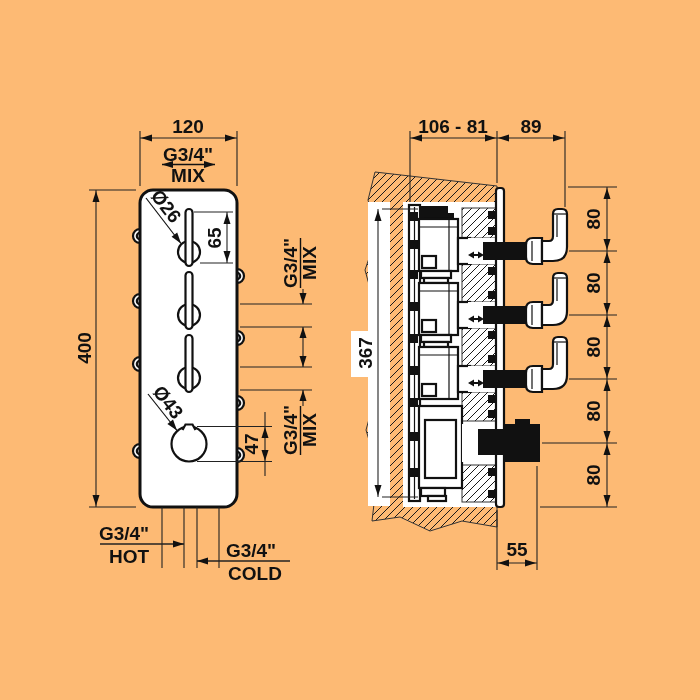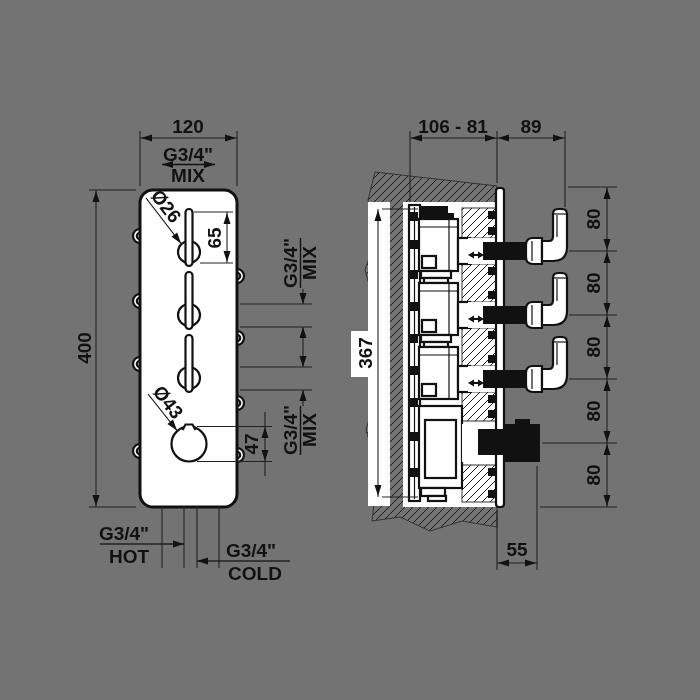--- a/index.html
+++ b/index.html
@@ -1,16 +1,16 @@
 <!DOCTYPE html>
 <html><head>
 <meta charset="utf-8">
 <style>
   html,body{margin:0;padding:0;background:#fff;}
-  #stage{width:700px;height:700px;background:#737373;position:relative;font-family:"Liberation Sans",sans-serif;}
+  #stage{width:700px;height:700px;background:#fdba74;position:relative;font-family:"Liberation Sans",sans-serif;}
   svg{display:block;}
   text{font-family:"Liberation Sans","DejaVu Sans",sans-serif;font-weight:bold;fill:#111;}
   .dim{font-size:19px;}
   .dimline{stroke:#222;stroke-width:1.1;fill:none;}
   .lead{stroke:#222;stroke-width:1.4;fill:none;}
   .obj{stroke:#111;stroke-width:2.2;fill:#fff;}
   .obj-thick{stroke:#111;stroke-width:3;fill:#fff;}
   .thin{stroke:#111;stroke-width:1.2;fill:none;}
   .blk{fill:#111;stroke:none;}
   .arr{fill:#111;stroke:none;}

